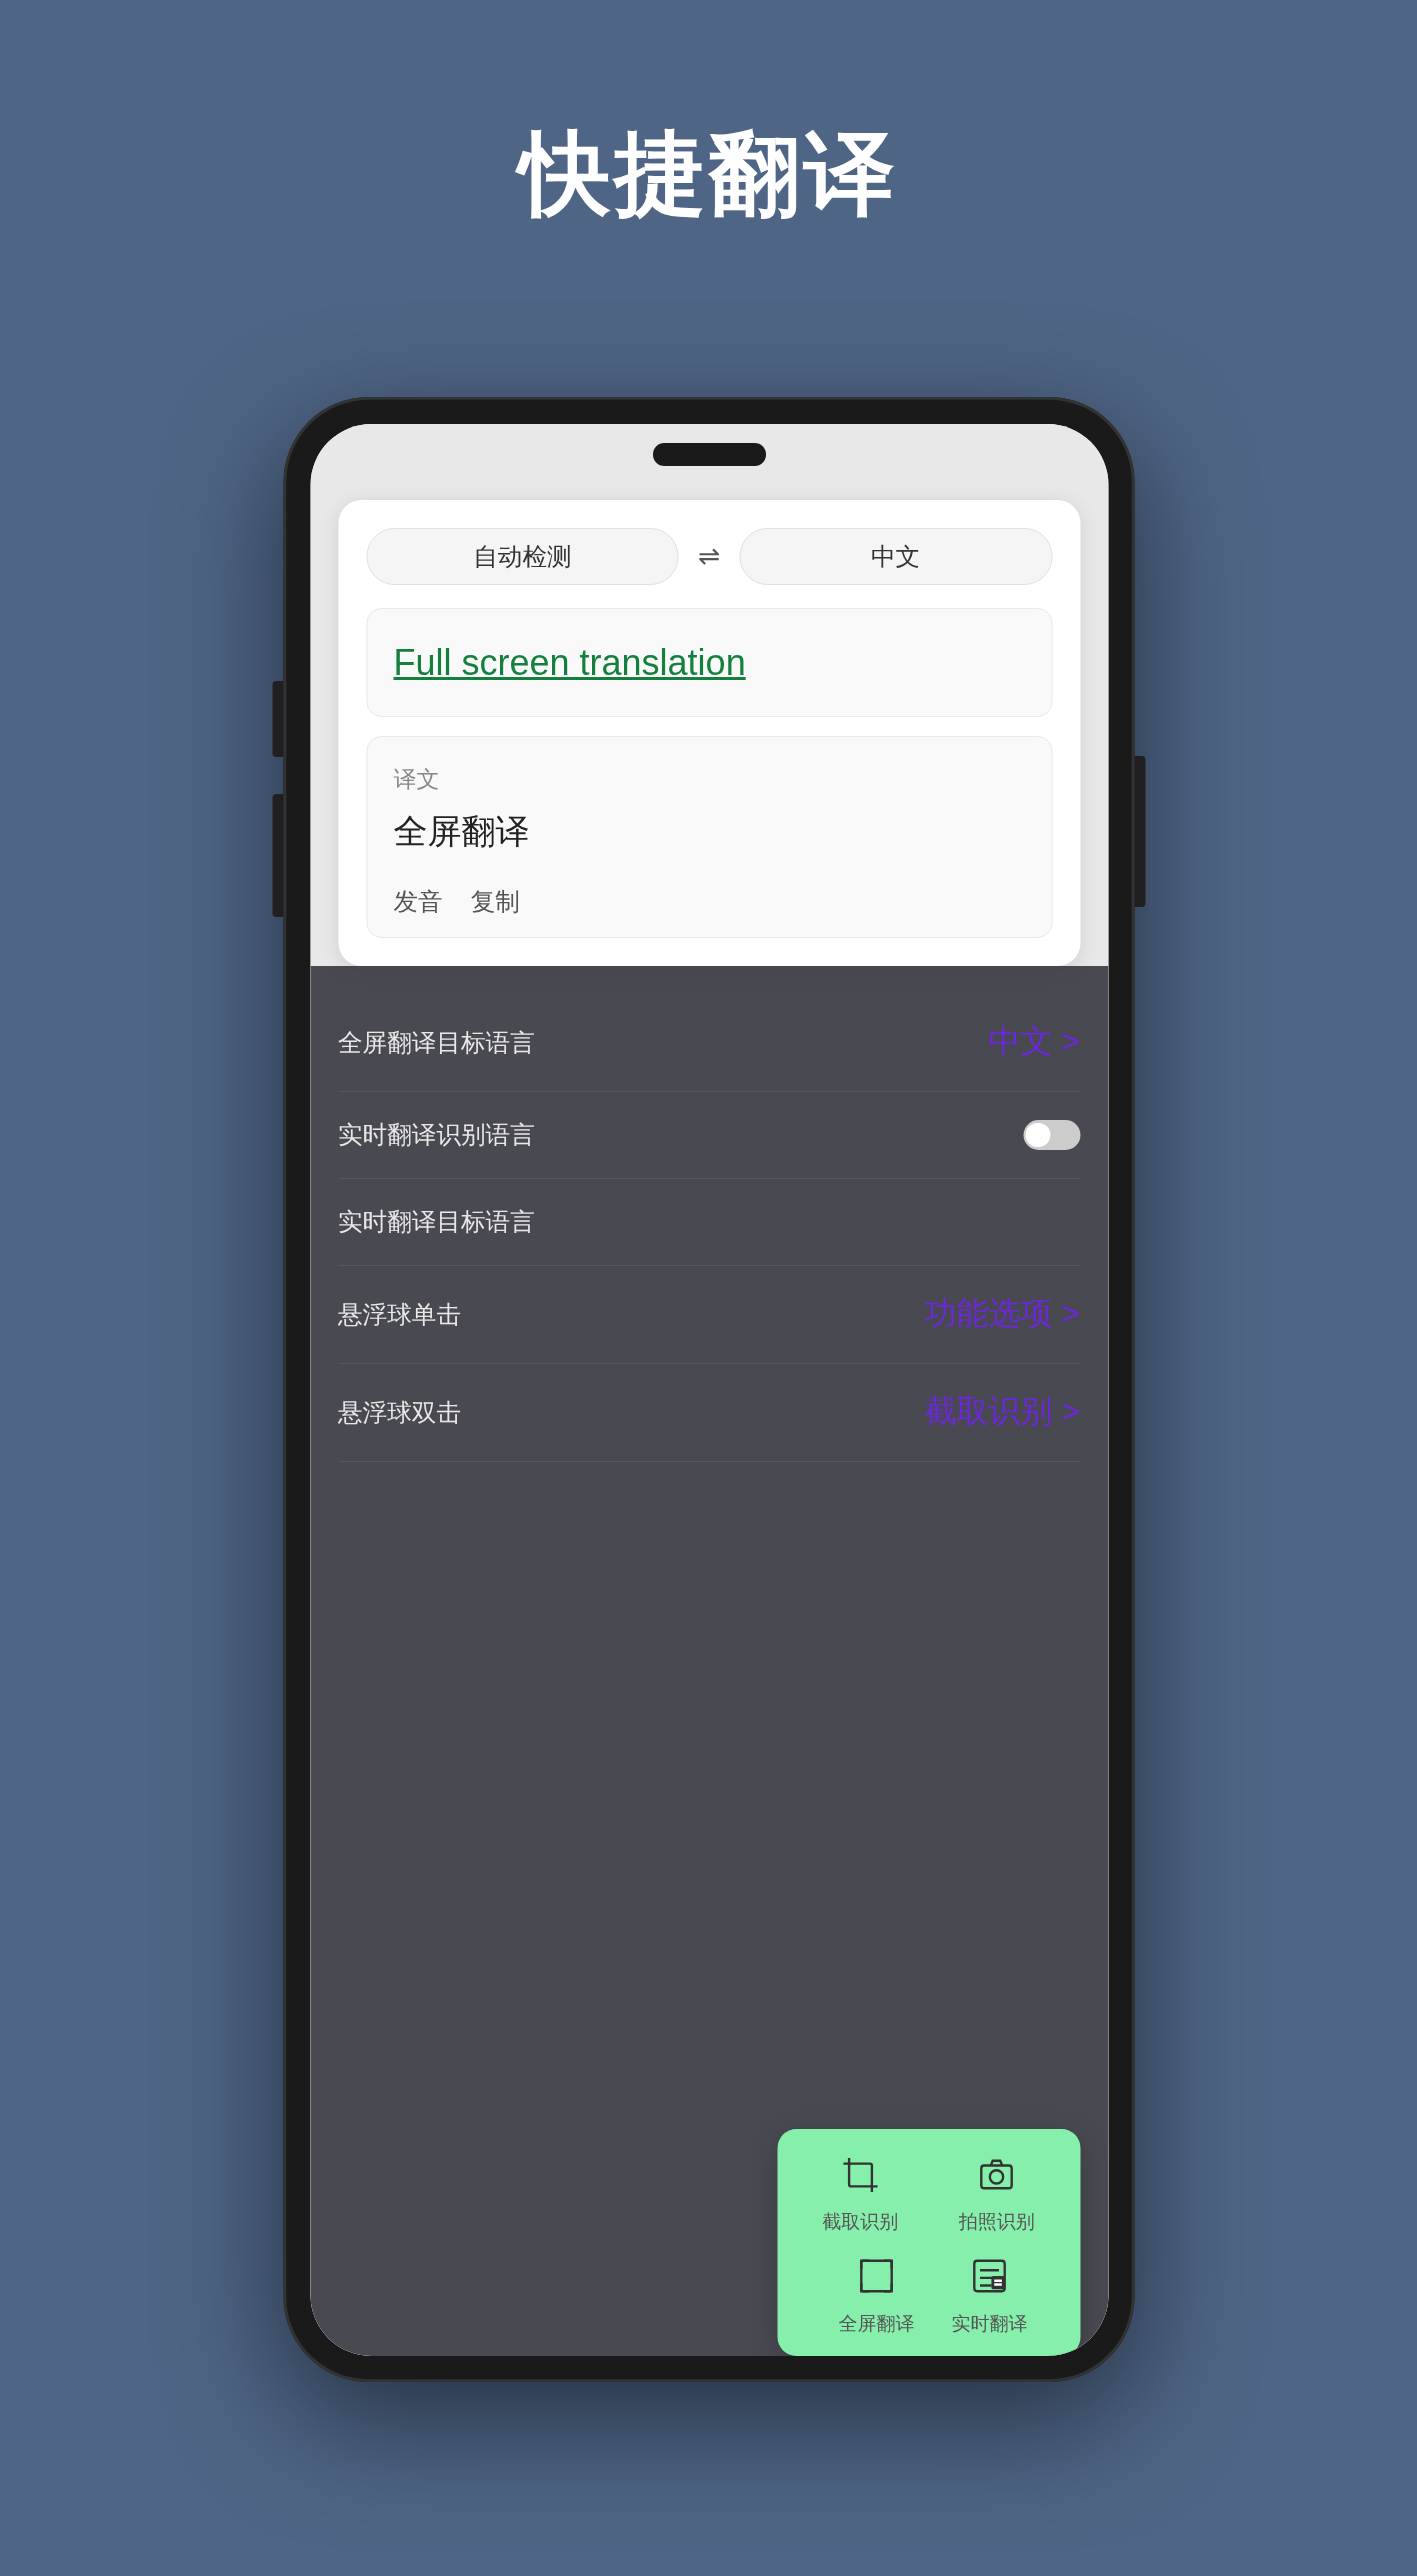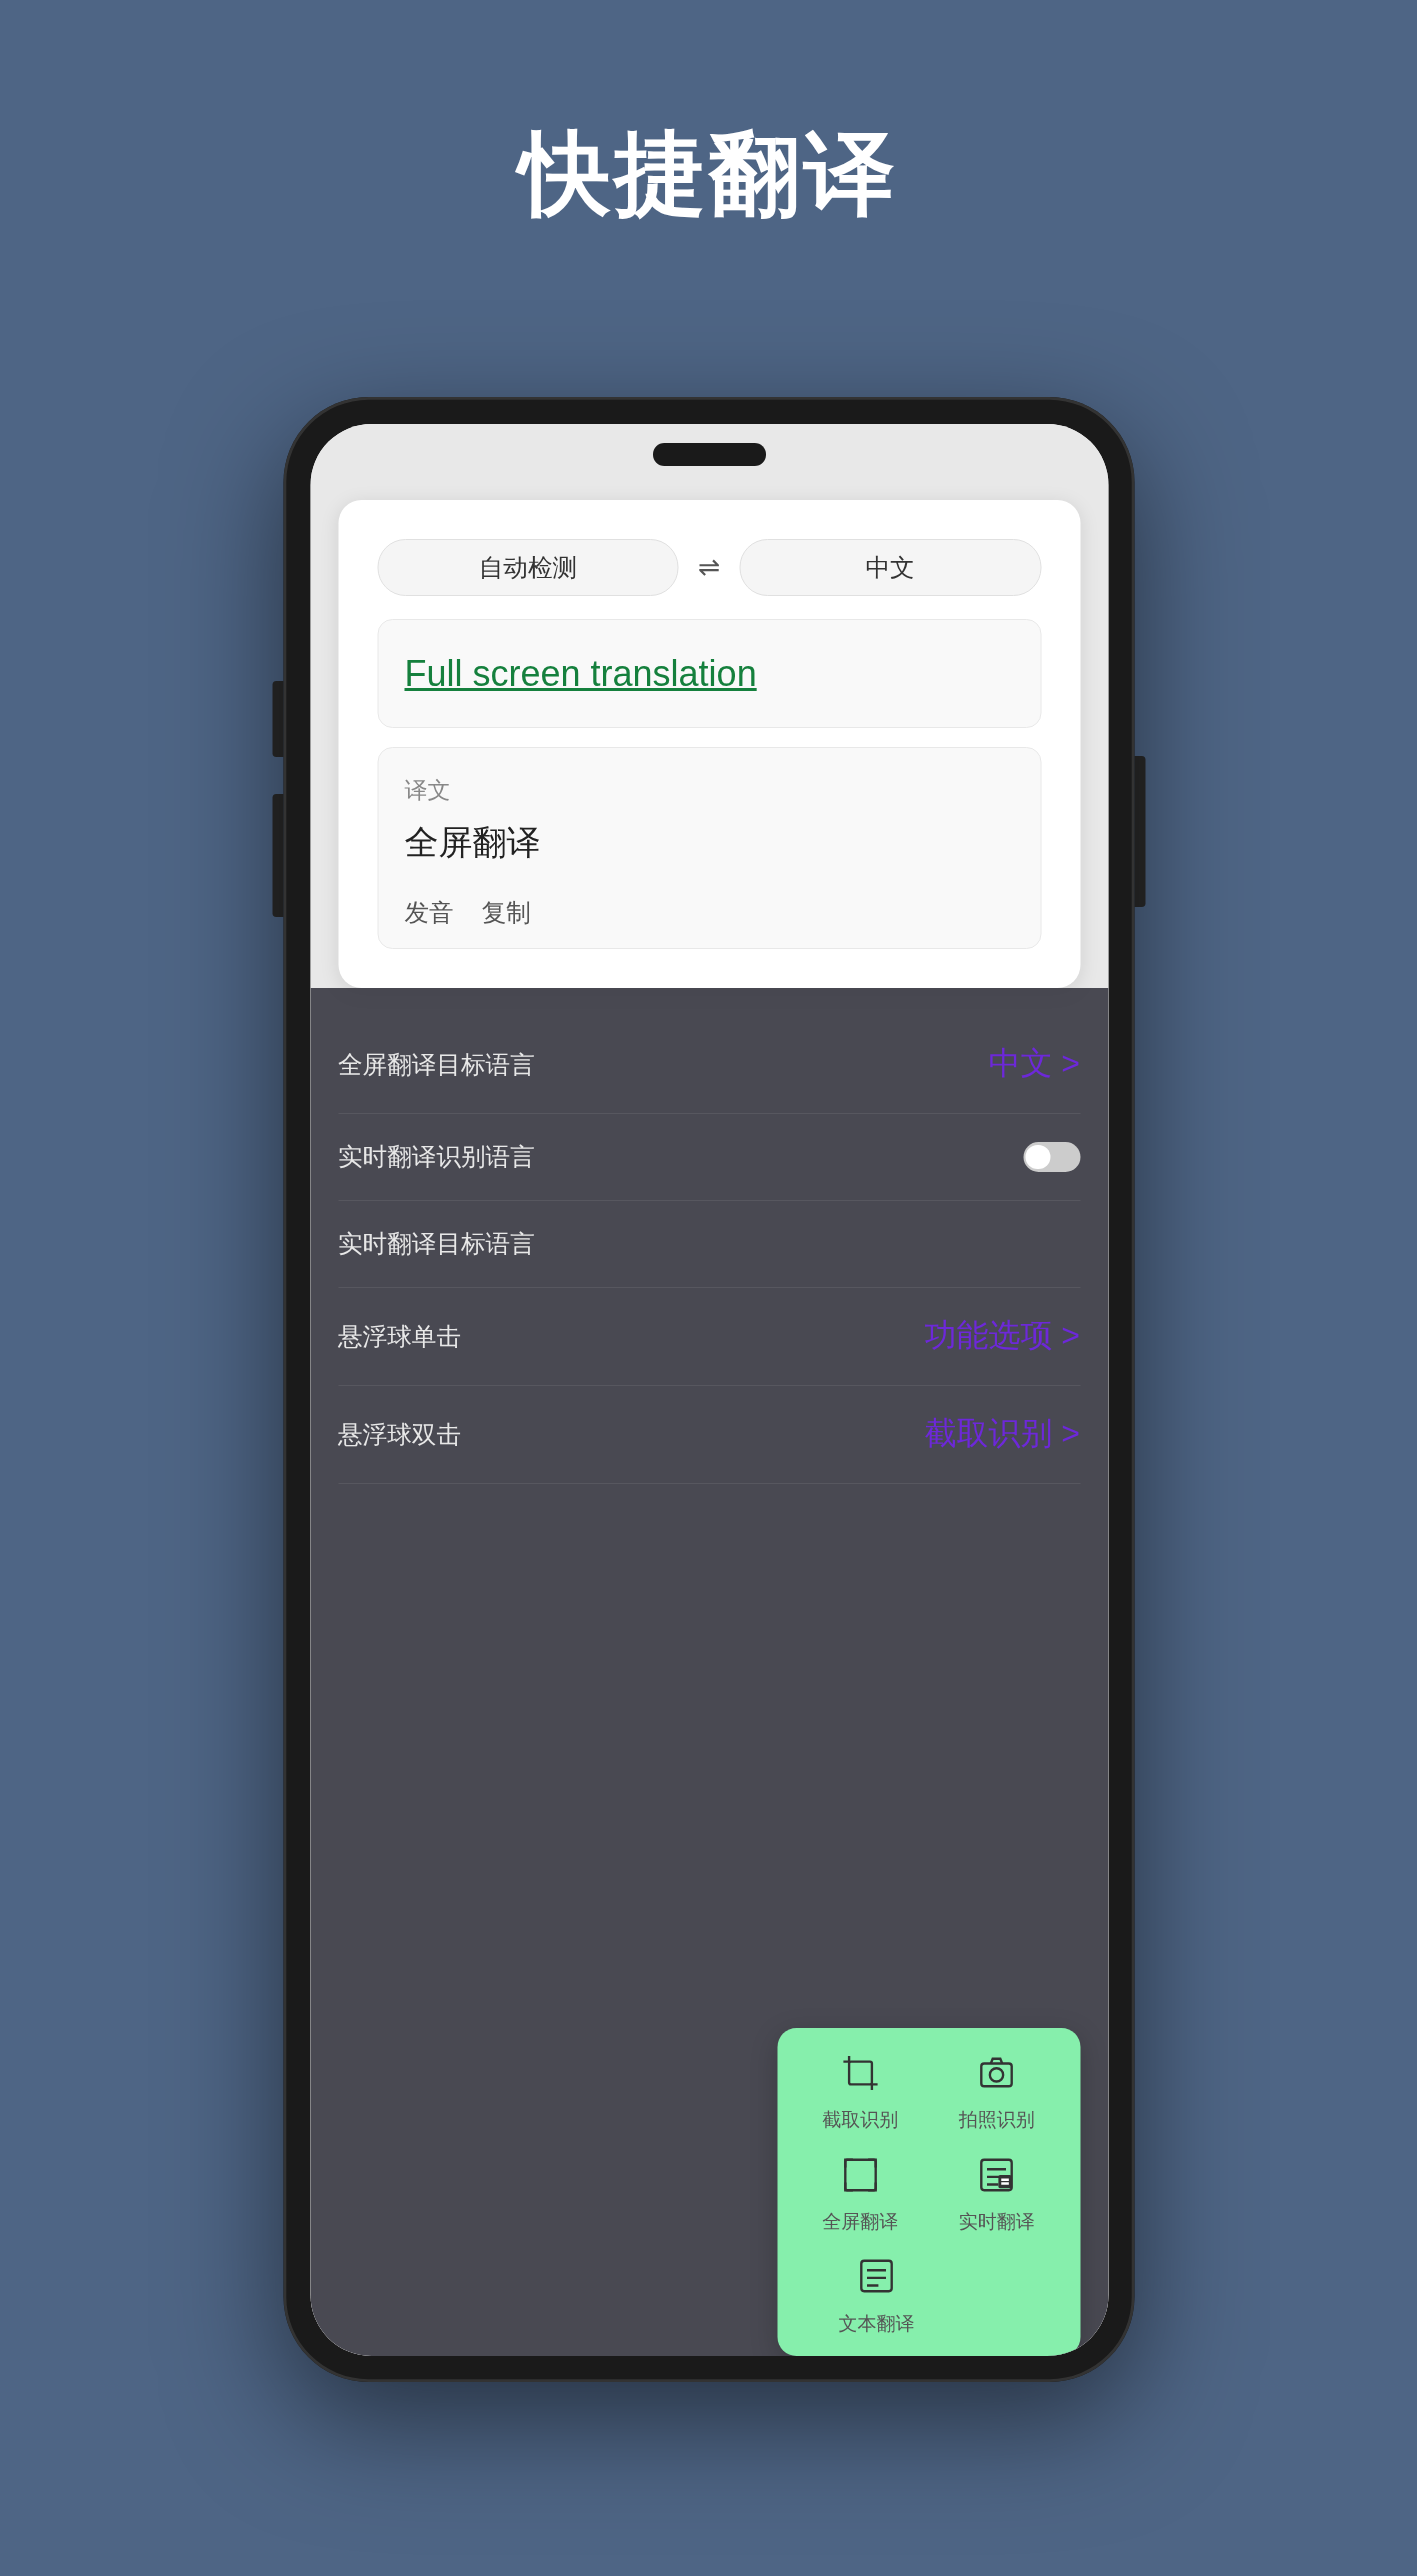--- a/index.html
+++ b/index.html
@@ -109,21 +109,21 @@
       background: #e8e8e8;
       display: flex;
       flex-direction: column;
     }
 
     
     .translation-card {
       background: #ffffff;
       margin: 76px 28px 0 28px;
       border-radius: 23px;
-      padding: 39px;
+      padding: 28px;
       box-shadow: 0 3.8px 19px rgba(0,0,0,0.1);
     }
 
     
     .lang-selector {
       display: flex;
       align-items: center;
       justify-content: space-between;
       margin-bottom: 23px;
     }
@@ -407,33 +407,20 @@
                   <line x1="10" y1="30" x2="22" y2="30"></line>
                   <rect x="22" y="20" width="14" height="14" rx="2" fill="#333" stroke="none"></rect>
                   <line x1="25" y1="25" x2="33" y2="25" stroke="white"></line>
                   <line x1="25" y1="29" x2="33" y2="29" stroke="white"></line>
                 </svg>
               </div>
               <div class="menu-label">实时翻译</div>
             </div>
           </div>
 
-          <div class="menu-row">
-            <div class="menu-item">
-              <div class="menu-icon">
-                <svg width="38" height="38" viewBox="0 0 40 40" fill="none" stroke="#333" stroke-width="2.5">
-                  <rect x="4" y="4" width="32" height="32" rx="3"></rect>
-                  <line x1="10" y1="14" x2="30" y2="14"></line>
-                  <line x1="10" y1="22" x2="30" y2="22"></line>
-                  <line x1="10" y1="30" x2="22" y2="30"></line>
-                </svg>
-              </div>
-              <div class="menu-label">文本翻译</div>
-            </div>
-          </div>
 
         </div>
 
       </div>
 
     </div>
 
   </div>
 
 </div>

